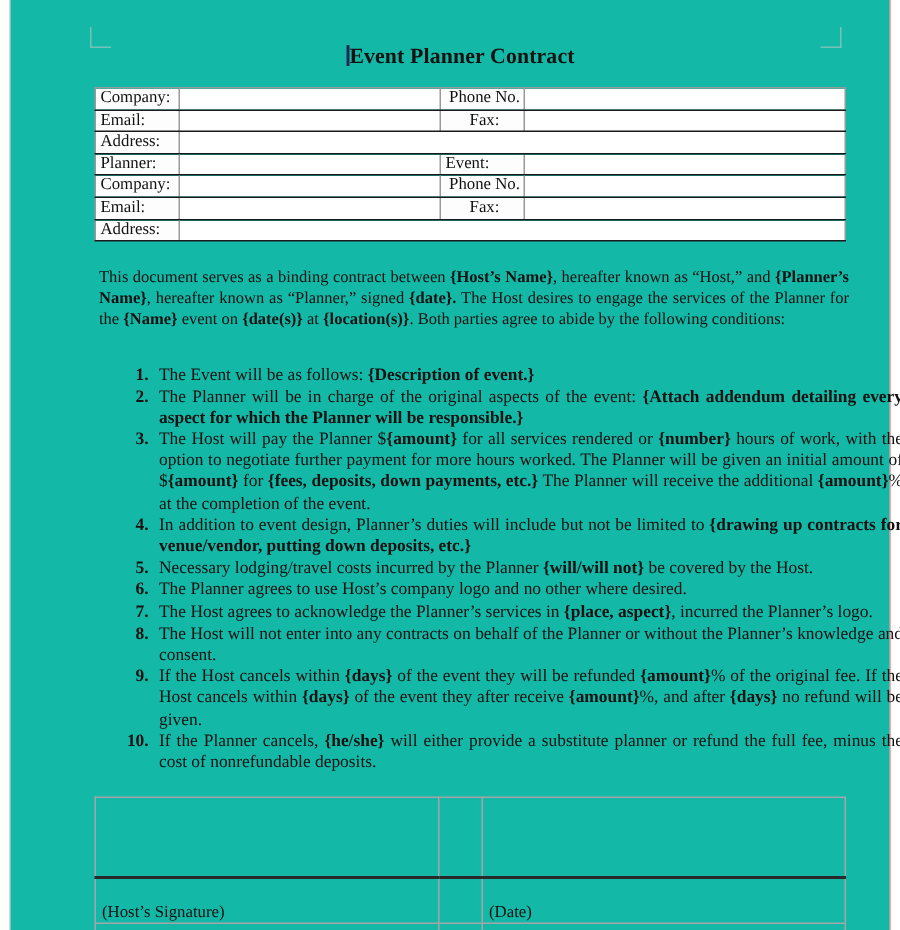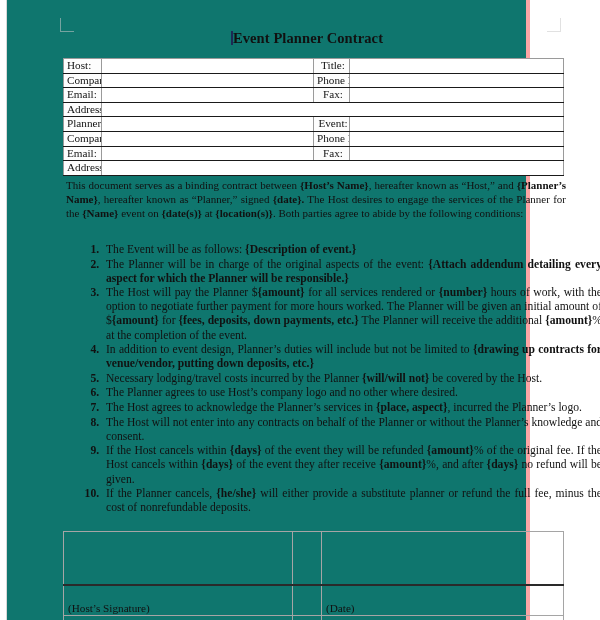--- a/index.html
+++ b/index.html
@@ -14,25 +14,25 @@
     color: #111111;
     overflow: hidden;
     position: relative;
   }
 
   
   .page {
     position: absolute;
     left: 6px;
     top: 0px;
-    width: 524px;
+    width: 588px;
     height: 620px;
-    background: #0f766e;
+    background: #14b8a6;
     border-left: 1px solid #d8d8d8;
-    border-right: 4px solid #fca5a5;
+    border-right: 1px solid #fca5a5;
     box-sizing: border-box;
   }
 
   
   .crop {
     position: absolute;
     width: 13px;
     height: 13px;
     opacity: 0.55;
   }
@@ -160,45 +160,39 @@
   <div class="crop crop-tl"></div>
   <div class="crop crop-tr"></div>
 
   <div class="title-wrap">
     <span class="caret"></span><span class="doc-title">Event Planner Contract</span>
   </div>
 
   <table class="form-table">
     <tbody>
         <tr>
-          <td class="lbl" style="width: 34px;">Host:</td>
-          <td class="fill"></td>
-          <td class="lbl" style="width: 32px; text-align: center;">Title:</td>
-          <td class="fill" style="width: 213px;"></td>
-        </tr>
-        <tr>
           <td class="lbl" style="width: 52px;">Company:</td>
           <td class="fill"></td>
           <td class="lbl" style="width: 52px; text-align: center;">Phone No.</td>
           <td class="fill" style="width: 213px;"></td>
         </tr>
         <tr>
           <td class="lbl" style="width: 36px;">Email:</td>
           <td class="fill"></td>
           <td class="lbl" style="width: 28px; text-align: center;">Fax:</td>
           <td class="fill" style="width: 213px;"></td>
         </tr>
         <tr>
           <td class="lbl" style="width: 50px;">Address:</td>
           <td class="fill" colspan="3"></td>
         </tr>
         <tr>
           <td class="lbl" style="width: 46px;">Planner:</td>
           <td class="fill"></td>
-          <td class="lbl" style="width: 38px; text-align: center; margin-top: 16px;">Event:</td>
+          <td class="lbl" style="width: 38px;  margin-top: 16px;">Event:</td>
           <td class="fill" style="width: 213px;"></td>
         </tr>
         <tr>
           <td class="lbl" style="width: 52px;">Company:</td>
           <td class="fill"></td>
           <td class="lbl" style="width: 52px; text-align: center;">Phone No.</td>
           <td class="fill" style="width: 213px;"></td>
         </tr>
         <tr>
           <td class="lbl" style="width: 36px;">Email:</td>

